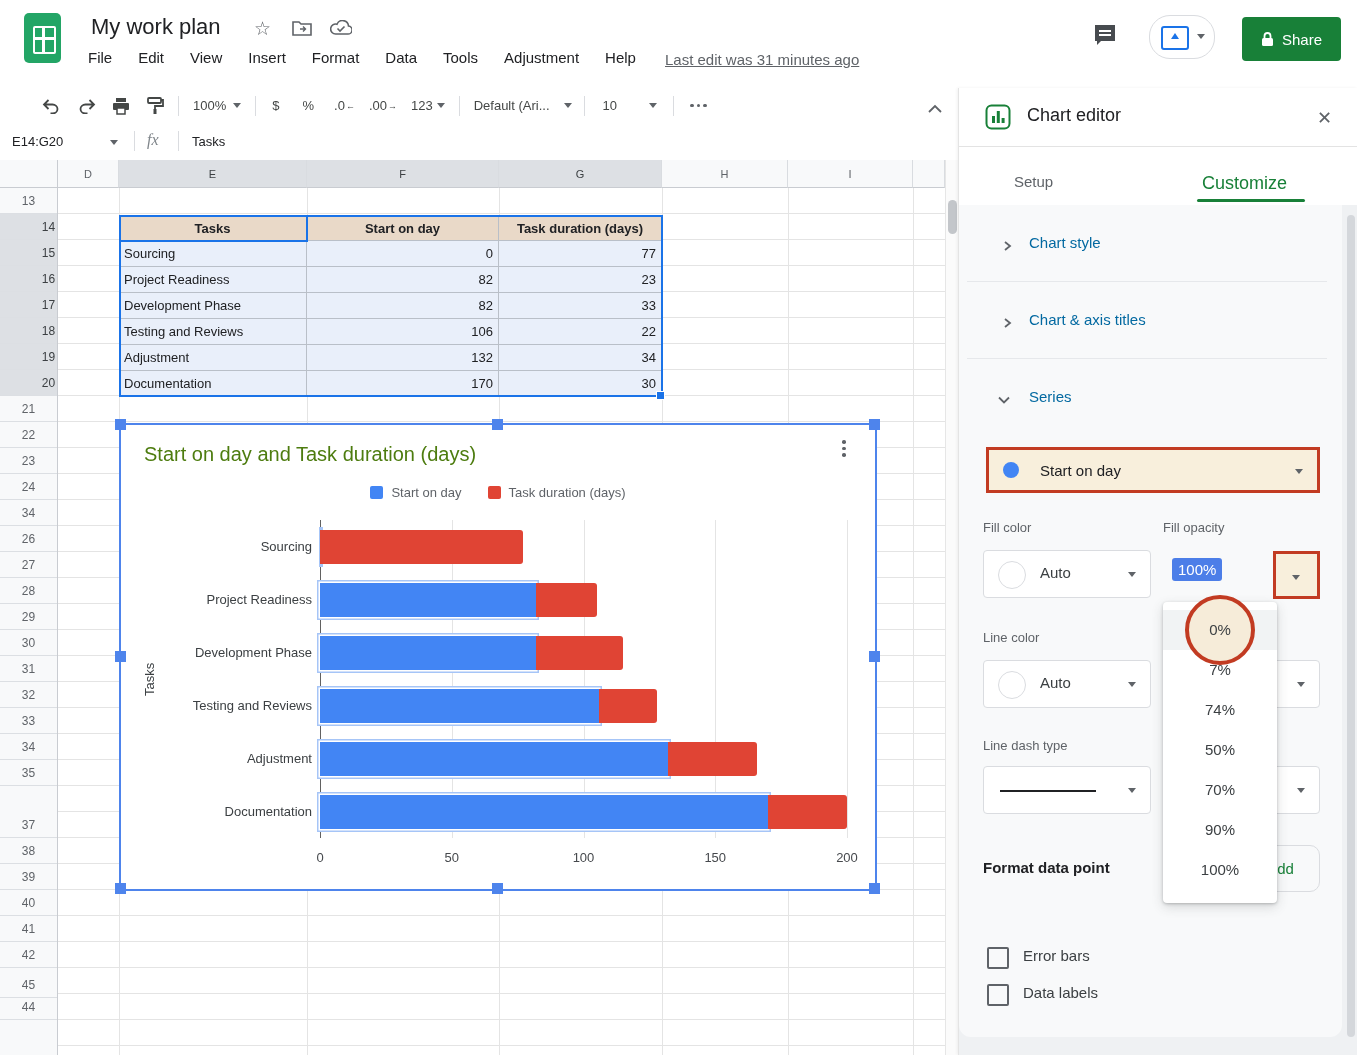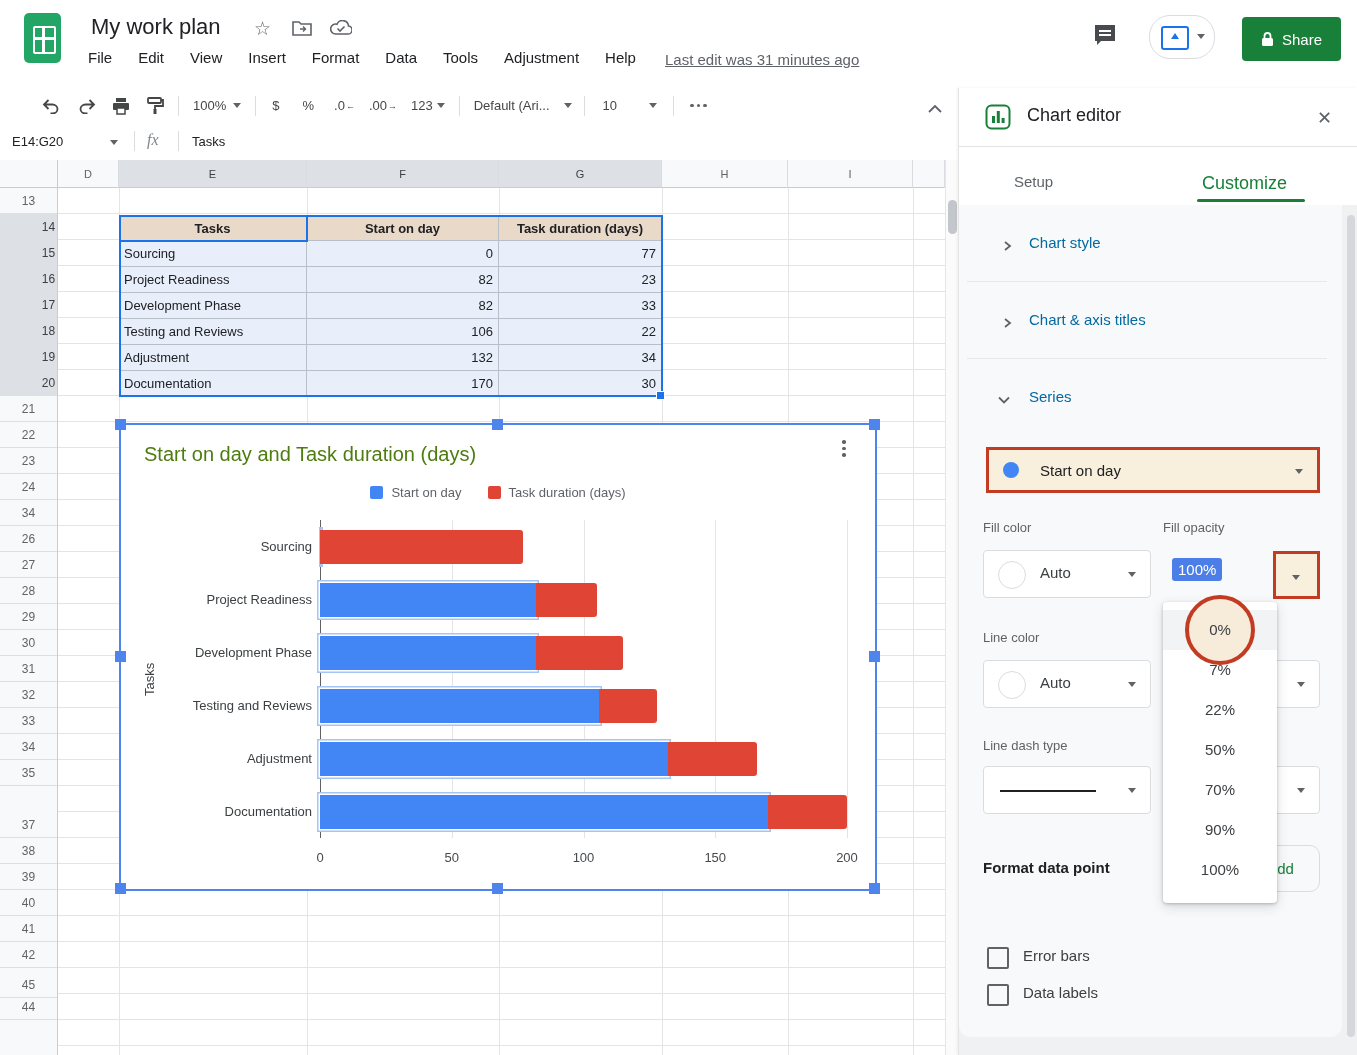--- a/index.html
+++ b/index.html
@@ -493,21 +493,21 @@
 
   <div id="fmt-point-label">Format data point</div>
   <div id="add-btn">
     <span>Add</span>
   </div>
 
   <div id="opacity-menu">
     <div id="zero-circle"></div>
   <div class="menu-opt hl"><span>0%</span></div>
       <div class="menu-opt"><span>7%</span></div>
-      <div class="menu-opt"><span>22%</span></div>
+      <div class="menu-opt"><span>74%</span></div>
       <div class="menu-opt"><span>50%</span></div>
       <div class="menu-opt"><span>70%</span></div>
       <div class="menu-opt"><span>90%</span></div>
       <div class="menu-opt"><span>100%</span></div>
     </div>
 
   <div class="cb" style="top:859px;"></div>
   <div class="cb-label" style="top:859px;">Error bars</div>
   <div class="cb" style="top:896px;"></div>
   <div class="cb-label" style="top:896px;">Data labels</div>

